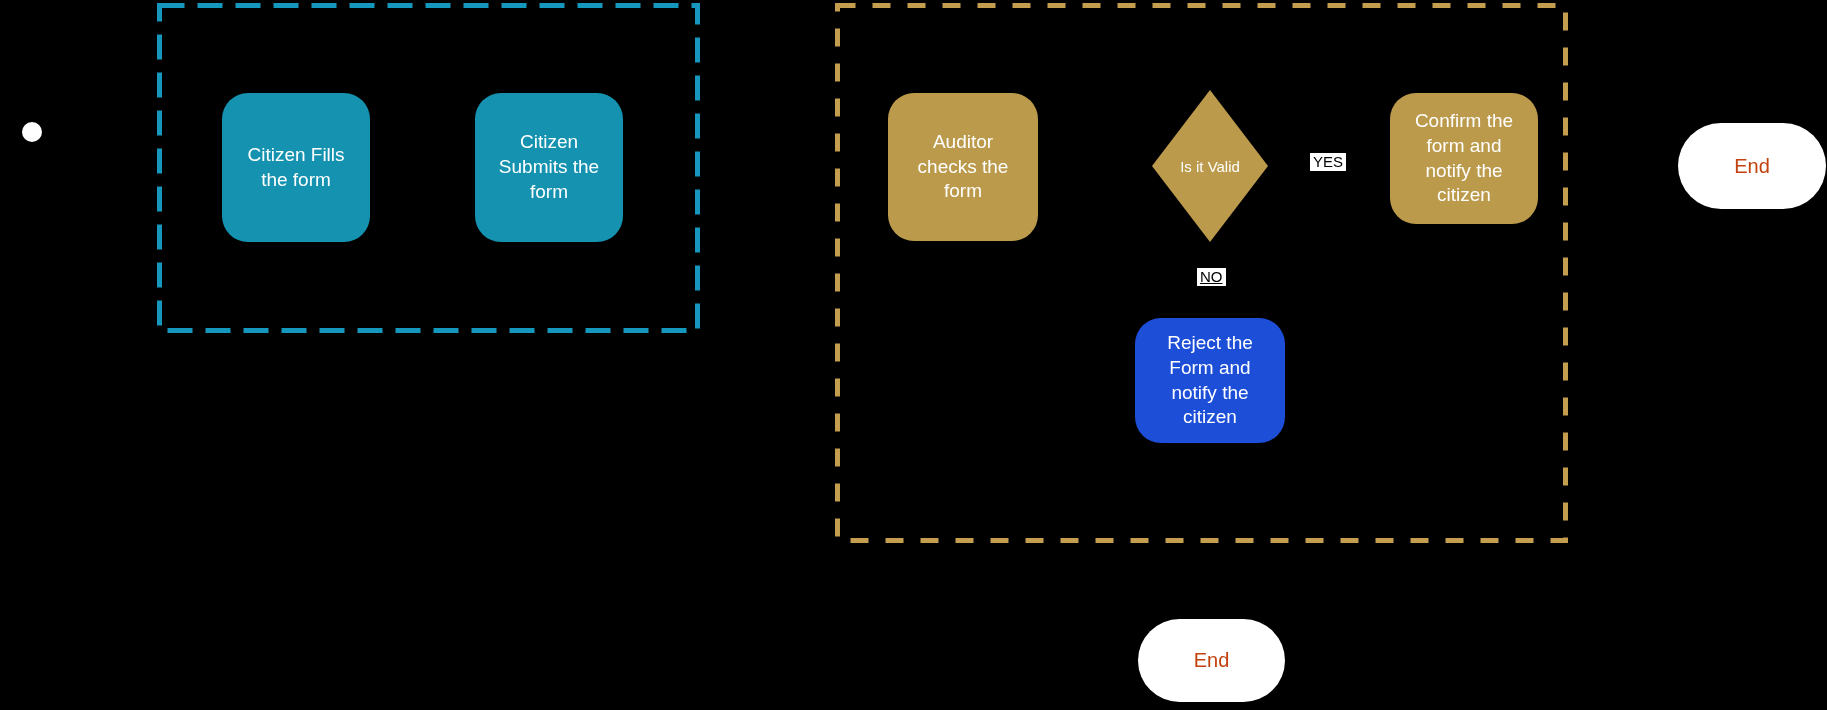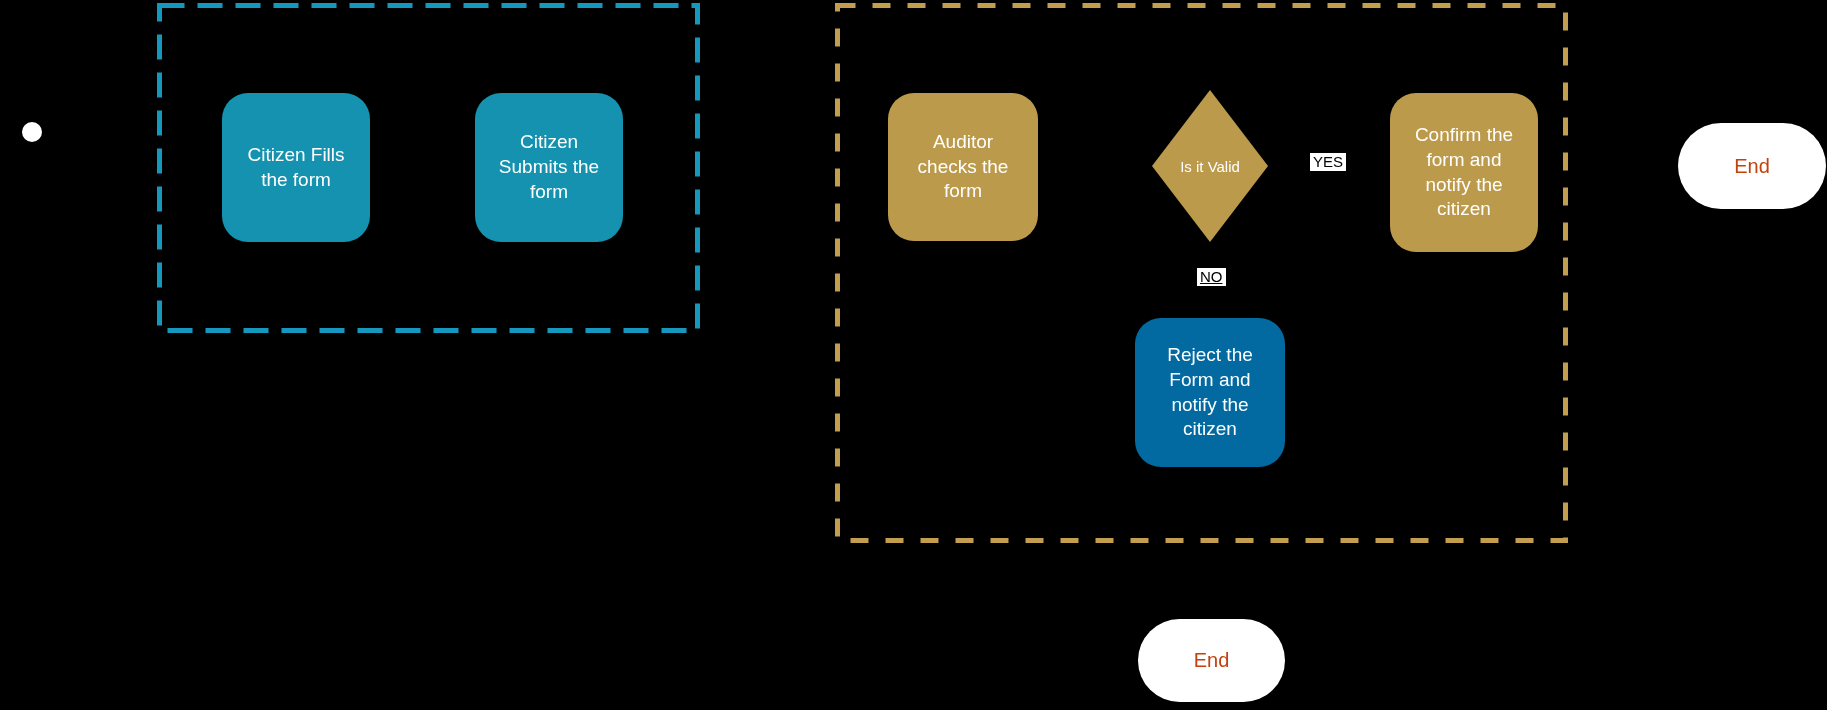--- a/index.html
+++ b/index.html
@@ -95,26 +95,26 @@
   <div class="node" style="left: 888px; top: 93px; width: 150px; height: 148px; background: rgb(188, 154, 75);">Auditor
 checks the
 form</div>
 
   <div class="diamond" style="left: 1152px; top: 90px; width: 116px; height: 152px; background: rgb(188, 154, 75);">Is it Valid</div>
 
   <div class="edge-label" style="left:1310px; top:153px;">YES</div>
 
   <div class="edge-label" style="left:1197px; top:268px;text-decoration:underline;">NO</div>
 
-  <div class="node" style="left: 1390px; top: 93px; width: 148px; height: 159px; background: rgb(188, 154, 75);">Confirm the
+  <div class="node" style="left: 1390px; top: 93px; width: 148px; height: 131px; background: rgb(188, 154, 75);">Confirm the
 form and
 notify the
 citizen</div>
 
-  <div class="node" style="left: 1135px; top: 318px; width: 150px; height: 149px; background: #0369a1;">Reject the
+  <div class="node" style="left: 1135px; top: 318px; width: 150px; height: 125px; background: #1d4ed8;">Reject the
 Form and
 notify the
 citizen</div>
 
   <div class="terminal" style="left:1678px; top:123px; width:148px; height:86px; border-radius:43px;">End</div>
 
   <div class="terminal" style="left:1138px; top:619px; width:147px; height:83px; border-radius:42px;">End</div>
 
 </div>
 

